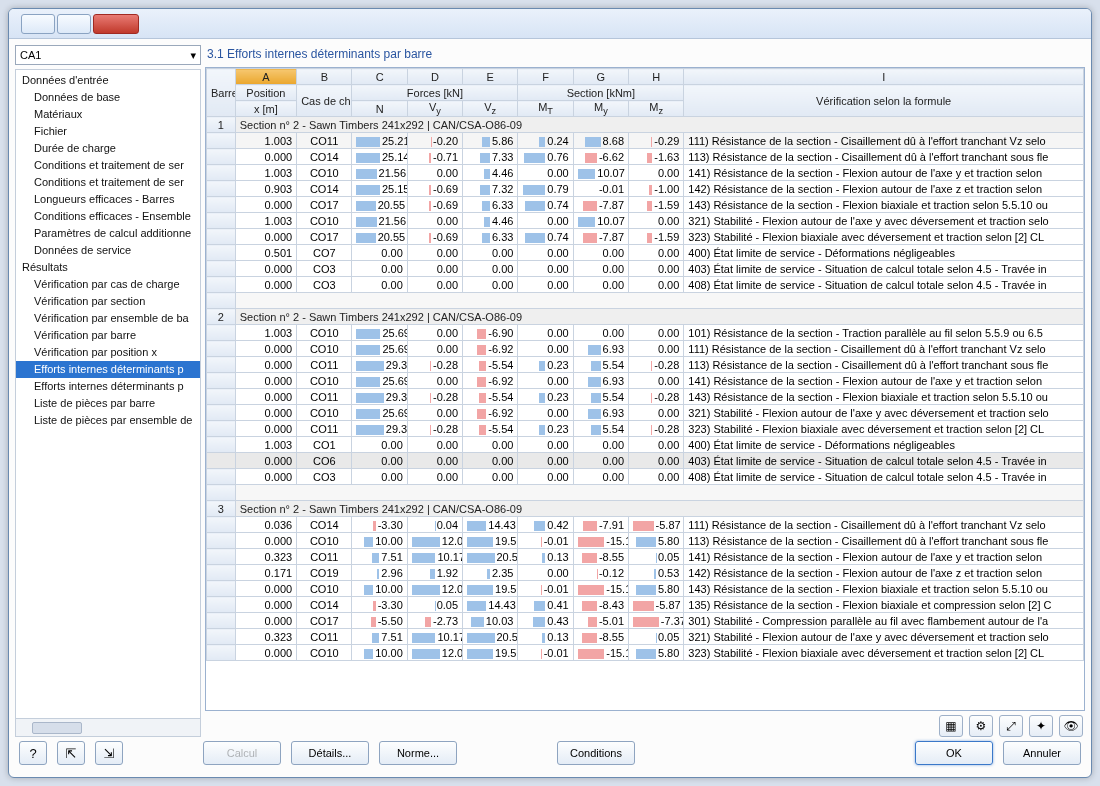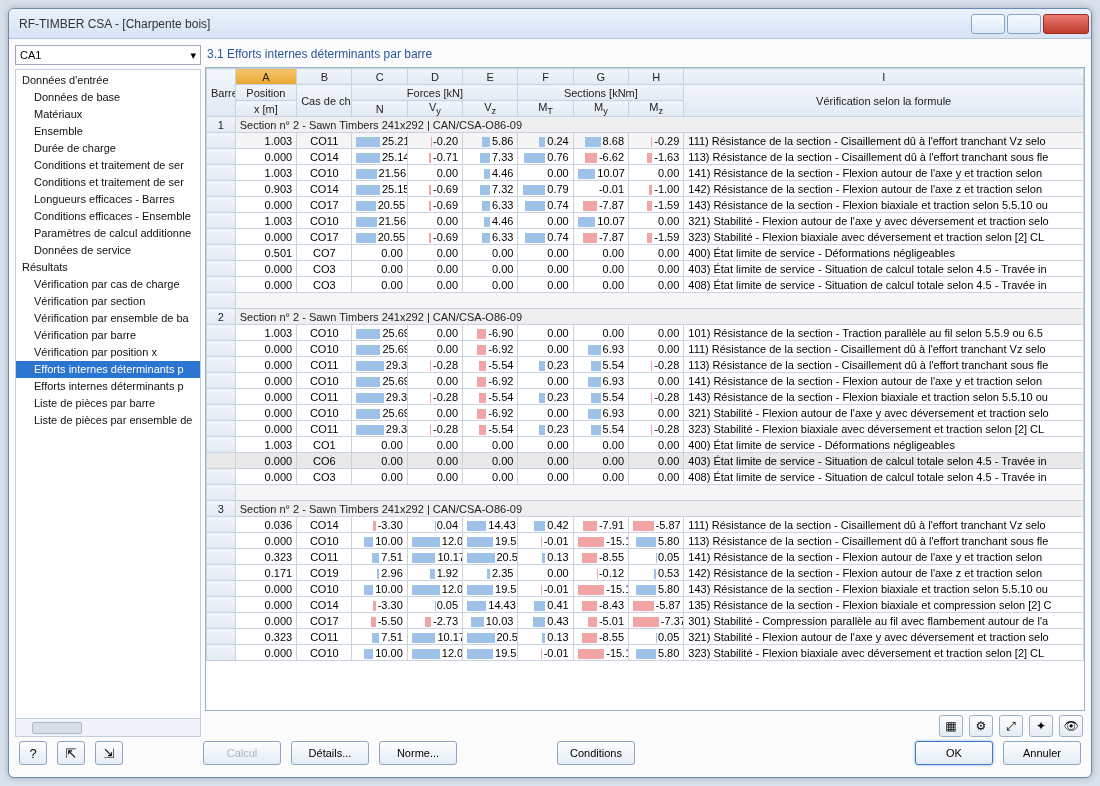--- a/index.html
+++ b/index.html
@@ -44,39 +44,38 @@
 .footer .spacer{flex:1;}
 button.std { height:24px; min-width:78px; border:1px solid #8ea4c0; background:linear-gradient(#fdfefe,#e4ecf6); border-radius:3px; font-size:11px; padding:0 12px;}
 button.std.primary { border-color:#3a78c9; box-shadow:0 0 3px rgba(58,120,201,.6);}
 button.icon { height:24px; width:28px; border:1px solid #8ea4c0; background:linear-gradient(#fdfefe,#e4ecf6); border-radius:3px; font-size:13px;}
 </style>
 </head>
 <body>
 
 <div class="window">
   <div class="titlebar">
-    <div class="title">RF-TIMBER CSA - [Charpente bois]</div>
     <div class="btns">
       <div class="btn"></div>
       <div class="btn"></div>
       <div class="btn close"></div>
     </div>
   </div>
 
   <div class="content">
     <div class="left">
       <div class="combo">
         <span>CA1</span>
         <span>▾</span>
       </div>
       <div class="tree" id="tree">
           <div class="hdr">Données d'entrée</div>
           <div class="item">Données de base</div>
           <div class="item">Matériaux</div>
-          <div class="item">Ensemble</div>
+          <div class="item">Fichier</div>
           <div class="item">Durée de charge</div>
           <div class="item">Conditions et traitement de ser</div>
           <div class="item">Conditions et traitement de ser</div>
           <div class="item">Longueurs efficaces - Barres</div>
           <div class="item">Conditions efficaces - Ensemble</div>
           <div class="item">Paramètres de calcul additionne</div>
           <div class="item">Données de service</div>
           <div class="hdr">Résultats</div>
           <div class="item">Vérification par cas de charge</div>
           <div class="item">Vérification par section</div>
@@ -119,21 +118,21 @@
                 <th>E</th>
                 <th>F</th>
                 <th>G</th>
                 <th>H</th>
                 <th>I</th>
               </tr>
               <tr>
                 <th>Position</th>
                 <th rowspan="2">Cas de charge</th>
                 <th colspan="3">Forces [kN]</th>
-                <th colspan="3">Sections [kNm]</th>
+                <th colspan="3">Section [kNm]</th>
                 <th rowspan="2">Vérification selon la formule</th>
               </tr>
               <tr>
                 <th>x [m]</th>
                 <th>N</th>
                 <th>V<sub>y</sub></th>
                 <th>V<sub>z</sub></th>
                 <th>M<sub>T</sub></th>
                 <th>M<sub>y</sub></th>
                 <th>M<sub>z</sub></th>

